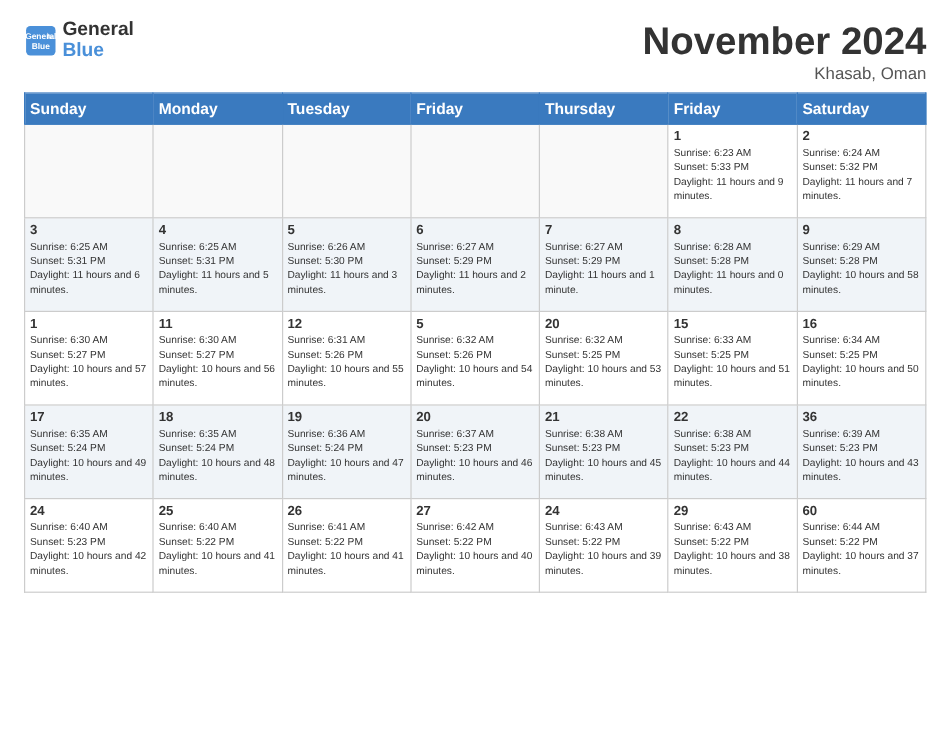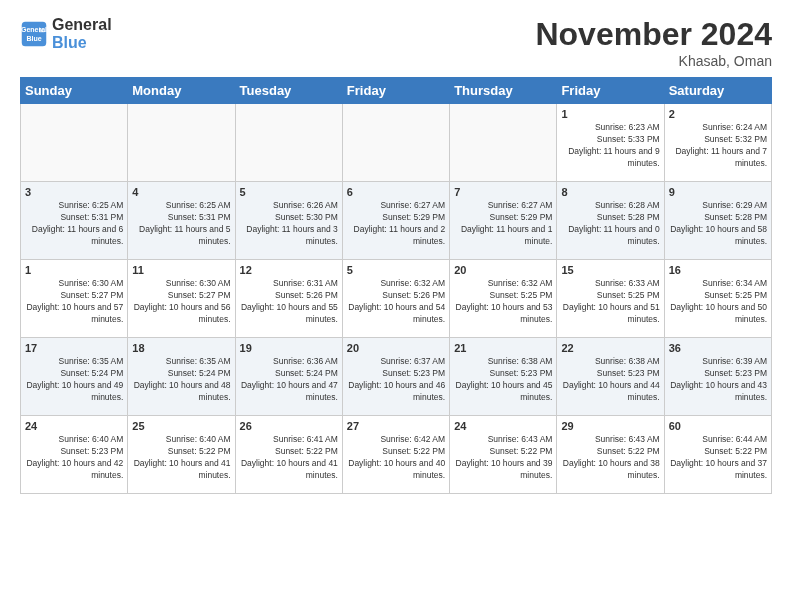--- a/index.html
+++ b/index.html
@@ -71,21 +71,20 @@
     .day-number {
       font-size: 11px;
       font-weight: bold;
       color: #333;
       margin-bottom: 2px;
     }
     .day-detail {
       font-size: 8.5px;
       line-height: 1.4;
       color: #333;
-      text-align: right;
     }
     .empty-cell {
       background: #f9f9f9 !important;
     }
   </style>
 </head>
 <body>
 
 <div class="page">
   <div class="header">

